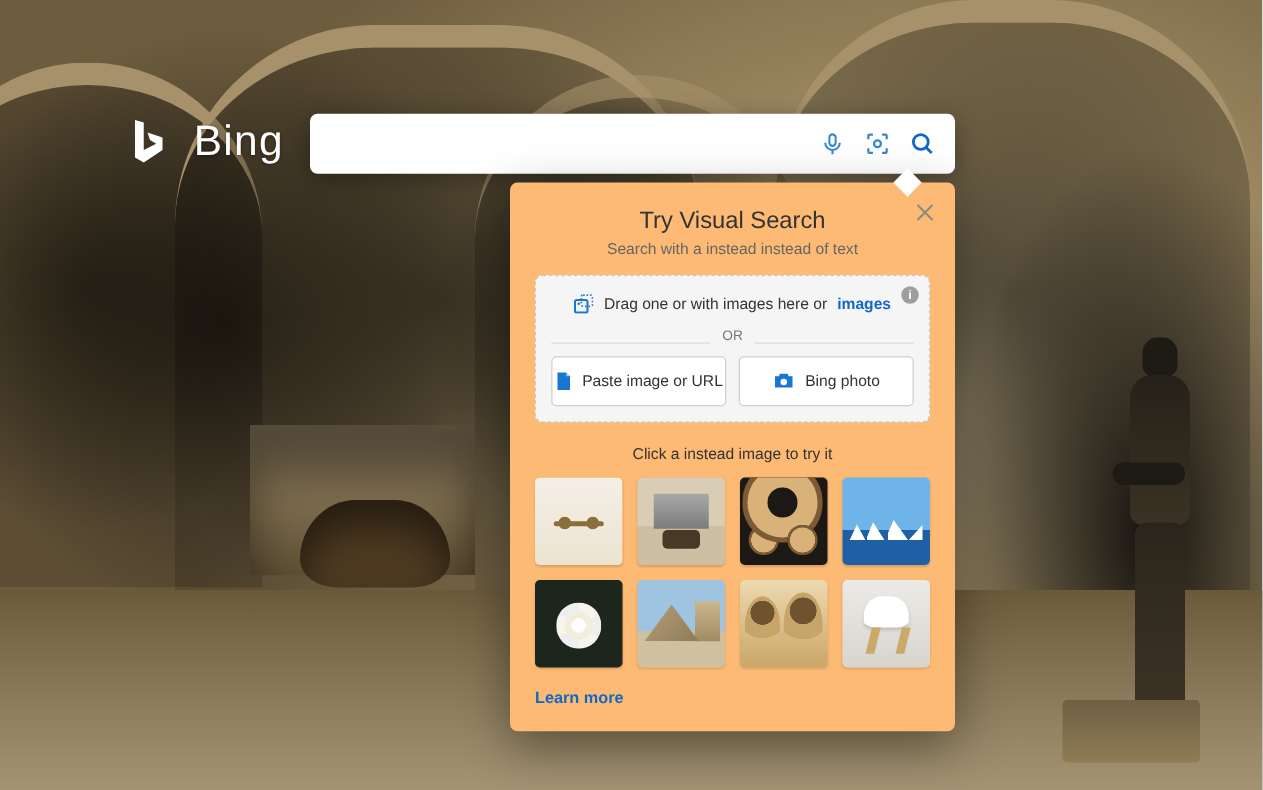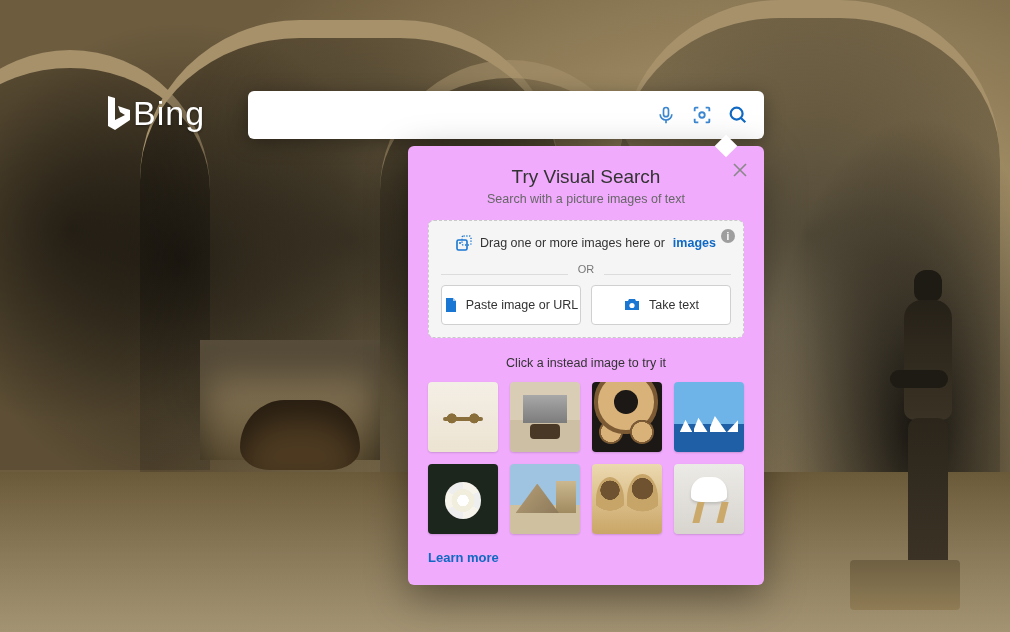--- a/index.html
+++ b/index.html
@@ -52,38 +52,38 @@
     background:linear-gradient(180deg,#262118,#3a3224); border-radius:18px 18px 10px 10px;}
   .statue .arm{position:absolute; left:20px; top:120px; width:58px; height:18px;
     background:#1e1a14; border-radius:10px;}
   .statue .legs{position:absolute; left:38px; top:168px; width:40px; height:170px;
     background:linear-gradient(180deg,#2b251b,#3e3527); border-radius:10px;}
   .pedestal{position:absolute; left:850px; top:560px; width:110px; height:50px;
     background:linear-gradient(180deg,#6f6043,#8f7c55); border-radius:4px;}
 
   
   .logo {
-    position:absolute; left:105px; top:94px; display:flex; align-items:center; gap:0;
+    position:absolute; left:105px; top:94px; display:flex; align-items:center; gap:22px;
     color:#fff; font-size:34px; letter-spacing:1px; font-weight:400;
     text-shadow:0 1px 3px rgba(0,0,0,.4);
   }
   .logo svg{display:block;}
   .searchbar{
     position:absolute; left:248px; top:91px; width:516px; height:48px;
     background:#fff; border-radius:6px; display:flex; align-items:center;
     box-shadow:0 4px 20px rgba(0,0,0,.35);
   }
   .search-input{flex:1; border:none; outline:none; font-size:16px; padding:0 16px; background:transparent; height:100%;}
   .search-iconbtn{width:36px; height:48px; display:flex; align-items:center; justify-content:center; cursor:pointer;}
   .search-iconbtn.last{margin-right:8px;}
   .ic-blue{color:#0078d4;}
 
   
   .panel{
-    position:absolute; left:408px; top:146px; width:356px; background:#f0abfc; border-radius:6px;
+    position:absolute; left:408px; top:146px; width:356px; background:#fdba74; border-radius:6px;
     box-shadow:0 12px 40px rgba(0,0,0,.4);
     padding:20px; color:#444;
   }
   .panel::before{
     content:""; position:absolute; top:-8px; right:30px; width:16px; height:16px; background:#fff;
     transform:rotate(45deg);
   }
   .panel .close{position:absolute; right:14px; top:14px; width:20px; height:20px; display:flex; align-items:center; justify-content:center; cursor:pointer; color:#777;}
   .panel h2{font-size:19px; font-weight:400; text-align:center; color:#333;}
   .panel .subtitle{font-size:12.5px; color:#666; text-align:center; margin-top:4px;}
@@ -200,50 +200,50 @@
 </div>
 
 <div class="panel">
   <div class="close">
     <svg width="14" height="14" viewBox="0 0 14 14" stroke="#888" stroke-width="1.6">
         <line x1="1" y1="1" x2="13" y2="13"></line>
         <line x1="13" y1="1" x2="1" y2="13"></line>
       </svg>
   </div>
   <h2>Try Visual Search</h2>
-  <div class="subtitle">Search with a picture images of text</div>
+  <div class="subtitle">Search with a instead instead of text</div>
 
   <div class="dropzone">
     <div class="info-icon">i</div>
     <div class="dz-row1">
       <svg width="16" height="16" viewBox="0 0 16 16">
         <rect x="1" y="5" width="10" height="10" rx="1.5" fill="none" stroke="#1976d2" stroke-width="1.6"></rect>
         <circle cx="4" cy="8" r="1" fill="#1976d2"></circle>
         <rect x="6" y="1" width="9" height="9" rx="1.5" fill="none" stroke="#1976d2" stroke-width="1.4" stroke-dasharray="1.2 1.6"></rect>
       </svg>
-      <span>Drag one or more images here or</span>
+      <span>Drag one or with images here or</span>
       <span class="browse-link">images</span>
     </div>
     <div class="dz-divider">
       <span>OR</span>
     </div>
     <div class="dz-btns">
       <div class="dz-btn">
         <svg width="14" height="16" viewBox="0 0 14 16">
           <path d="M2 1h7l3 3v11H2z" fill="#1976d2"></path>
             <path d="M9 1v3h3" fill="#fff" opacity=".6"></path>
         </svg>
         <span>Paste image or URL</span>
       </div>
       <div class="dz-btn">
         <svg width="18" height="14" viewBox="0 0 18 14">
           <path d="M2 3h3l1-2h6l1 2h3v9H2z" fill="#1976d2"></path>
             <circle cx="9" cy="7.5" r="2.6" fill="#fff"></circle>
         </svg>
-        <span>Take text</span>
+        <span>Bing photo</span>
       </div>
     </div>
   </div>
 
   <div class="sample-title">Click a instead image to try it</div>
   <div class="grid">
     <div class="thumb t1"></div>
     <div class="thumb t2"></div>
     <div class="thumb t3"></div>
     <div class="thumb t4"></div>

